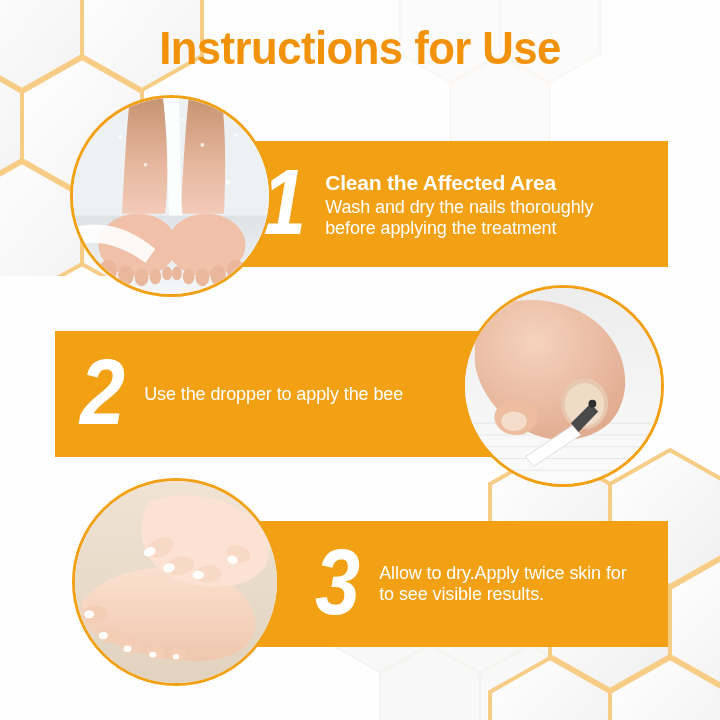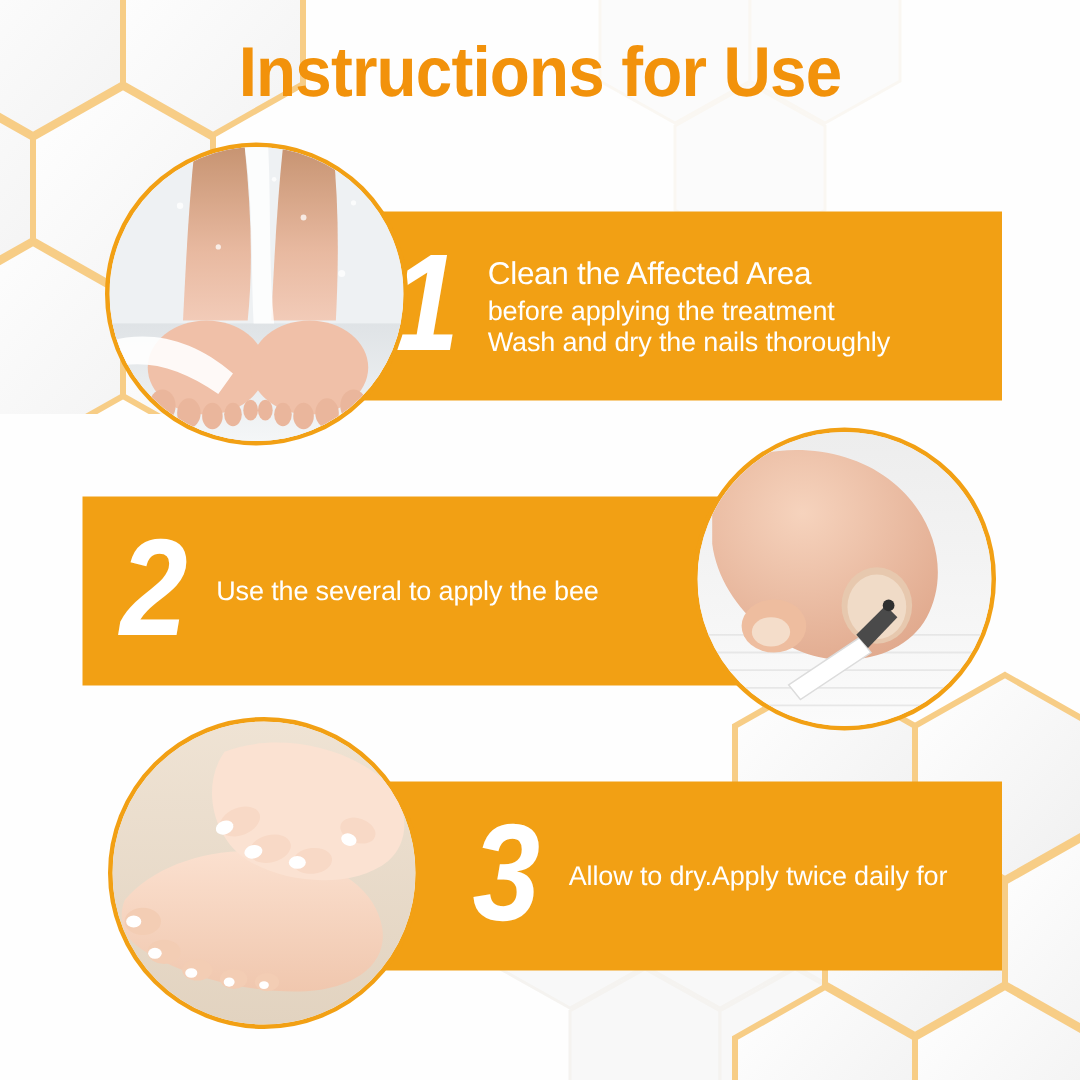--- a/index.html
+++ b/index.html
@@ -81,21 +81,21 @@
     transform-origin: center;
     margin-top: -4px;
     user-select: none;
   }
 
   .step-text { color: #ffffff; }
 
   .step-title {
     font-size: 21px;
     line-height: 25px;
-    font-weight: normal;
+    font-weight: bold;
     letter-spacing: -0.2px;
     margin-bottom: 2px;
     white-space: nowrap;
   }
   .step-body {
     font-size: 18px;
     line-height: 21px;
     font-weight: 400;
     letter-spacing: -0.1px;
   }
@@ -182,22 +182,22 @@
   </div>
 
   <div id="title">Instructions for Use</div>
 
   <div class="bar bar-1">
     <div class="bar-inner">
       <div class="step-num">1</div>
       <div class="step-text">
         <div class="step-title">Clean the Affected Area</div>
         <div class="step-body">
+          <span>Wash and dry the nails thoroughly</span>
           <span>before applying the treatment</span>
-          <span>Wash and dry the nails thoroughly</span>
         </div>
       </div>
     </div>
   </div>
 
   <div class="photo photo-1">
     <svg viewBox="0 0 200 200" xmlns="http://www.w3.org/2000/svg">
       <defs>
         <linearGradient id="sk1" x1="0" y1="0" x2="0" y2="1">
           <stop offset="0%" stop-color="#c79472"></stop>
@@ -242,21 +242,21 @@
           <circle cx="166" cy="38" r="1.8"></circle>
       </g>
     </svg>
   </div>
 
   <div class="bar bar-2">
     <div class="bar-inner">
       <div class="step-num">2</div>
       <div class="step-text">
         <div class="step-body">
-          <span>Use the several to apply the bee</span>
+          <span>Use the dropper to apply the bee</span>
         </div>
       </div>
     </div>
   </div>
 
   <div class="photo photo-2">
     <svg viewBox="0 0 200 200" xmlns="http://www.w3.org/2000/svg">
       <defs>
         <linearGradient id="tw2" x1="0" y1="0" x2="0" y2="1">
           <stop offset="0%" stop-color="#ededed"></stop>
@@ -285,21 +285,22 @@
       <path d="M108 138 L128 118 L136 126 L116 147z" fill="#4a4a4a"></path>
       <circle cx="130" cy="118" r="4" fill="#2f2f2f"></circle>
     </svg>
   </div>
 
   <div class="bar bar-3">
     <div class="bar-inner">
       <div class="step-num">3</div>
       <div class="step-text">
         <div class="step-body">
-          <span>Allow to dry.Apply twice daily for</span>
+          <span>Allow to dry.Apply twice skin for</span>
+          <span>to see visible results.</span>
         </div>
       </div>
     </div>
   </div>
 
   <div class="photo photo-3">
     <svg viewBox="0 0 200 200" xmlns="http://www.w3.org/2000/svg">
       <defs>
         <linearGradient id="bg3" x1="0" y1="0" x2="0" y2="1">
           <stop offset="0%" stop-color="#efe3d4"></stop>

